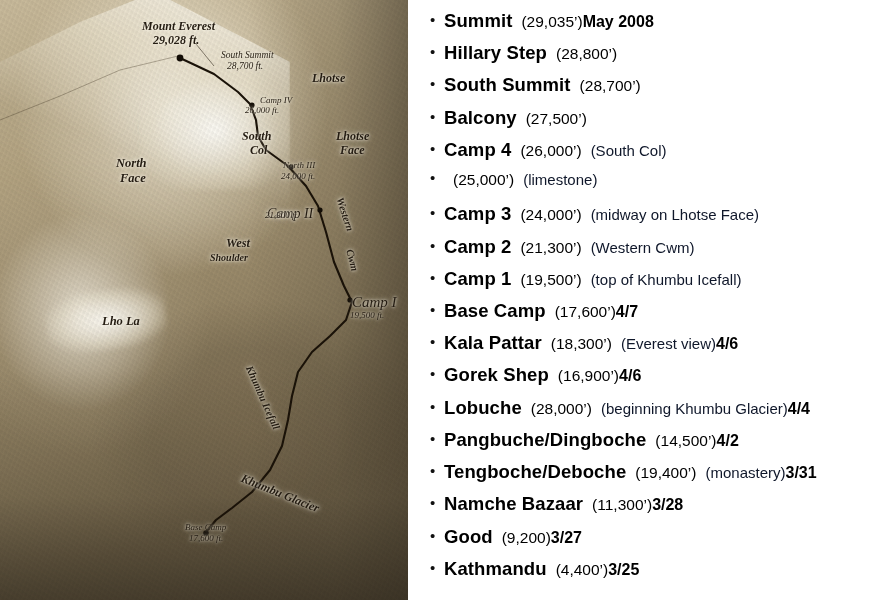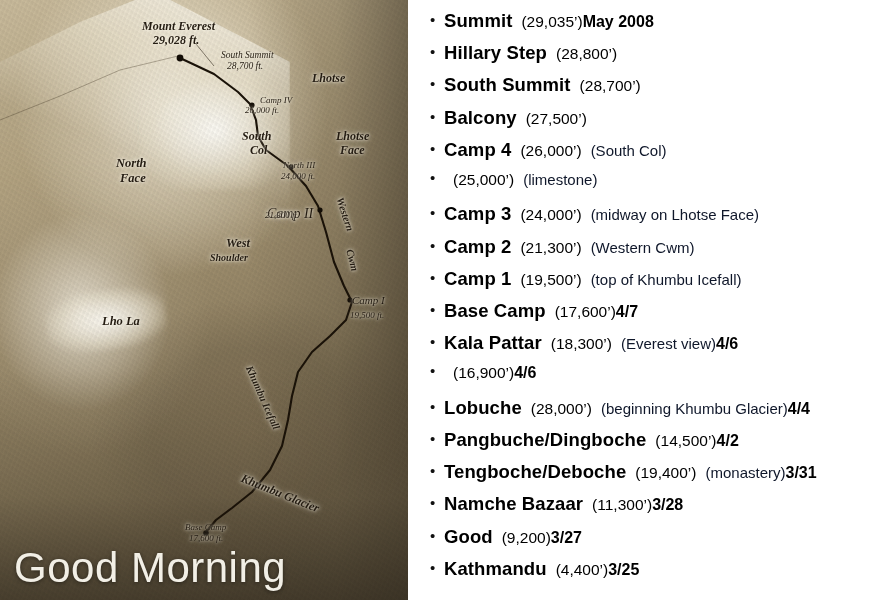--- a/index.html
+++ b/index.html
@@ -197,29 +197,28 @@
     <div class="map-label lbl-italic" style="left:283px; top:160px; font-size:9px;">North III</div>
     <div class="map-label lbl-italic" style="left:281px; top:171px; font-size:9px;">24,000 ft.</div>
     <div class="map-label lbl-bold lbl-italic" style="left:116px; top:156px; font-size:12.5px;">North</div>
     <div class="map-label lbl-bold lbl-italic" style="left:120px; top:171px; font-size:12.5px;">Face</div>
     <div class="map-label lbl-italic" style="left:267px; top:206px; font-size:14px;">Camp II</div>
     <div class="map-label lbl-italic" style="left:265px; top:210px; font-size:9px;">21,300 ft.</div>
     <div class="map-label lbl-bold lbl-italic" style="left:226px; top:236px; font-size:12.5px;">West</div>
     <div class="map-label lbl-bold lbl-italic" style="left:210px; top:252px; font-size:10px;">Shoulder</div>
     <div class="map-label lbl-bold lbl-italic" style="left:345px; top:196px; font-size:10.5px; transform:rotate(72deg); transform-origin:left top;">Western</div>
     <div class="map-label lbl-bold lbl-italic" style="left:355px; top:248px; font-size:10.5px; transform:rotate(76deg); transform-origin:left top;">Cwm</div>
-    <div class="map-label lbl-italic" style="left:352px; top:294px; font-size:11px;">Camp I</div>
+    <div class="map-label lbl-italic" style="left:352px; top:294px; font-size:15px;">Camp I</div>
     <div class="map-label lbl-italic" style="left:350px; top:310px; font-size:9px;">19,500 ft.</div>
     <div class="map-label lbl-bold lbl-italic" style="left:102px; top:314px; font-size:12.5px;">Lho La</div>
     <div class="map-label lbl-bold lbl-italic" style="left:254px; top:364px; font-size:10.5px; transform:rotate(66deg); transform-origin:left top;">Khumbu Icefall</div>
     <div class="map-label lbl-bold lbl-italic" style="left:244px; top:472px; font-size:12px; transform:rotate(22deg); transform-origin:left top;">Khumbu Glacier</div>
     <div class="map-label lbl-italic" style="left:185px; top:522px; font-size:9px;">Base Camp</div>
     <div class="map-label lbl-italic" style="left:189px; top:533px; font-size:9px;">17,600 ft.</div>
 
-    <div class="good-morning">Good Morning</div>
   </div>
 
   <div class="list-panel">
 
     <div class="bullet-row">
       <span class="bullet-dot">•</span>
       <span class="b-name">Summit</span>
       <span class="b-elev">(29,035’)</span>
       <span class="b-date">May 2008</span>
     </div>
@@ -286,20 +285,21 @@
     <div class="bullet-row">
       <span class="bullet-dot">•</span>
       <span class="b-name">Kala Pattar</span>
       <span class="b-elev">(18,300’)</span>
       <span class="b-note">(Everest view)</span>
       <span class="b-date">4/6</span>
     </div>
 
     <div class="bullet-row">
       <span class="bullet-dot">•</span>
+      <span class="b-name">Gorek Shep</span>
       <span class="b-elev">(16,900’)</span>
       <span class="b-date">4/6</span>
     </div>
 
     <div class="bullet-row">
       <span class="bullet-dot">•</span>
       <span class="b-name">Lobuche</span>
       <span class="b-elev">(28,000’)</span>
       <span class="b-note">(beginning Khumbu Glacier)</span>
       <span class="b-date">4/4</span>

